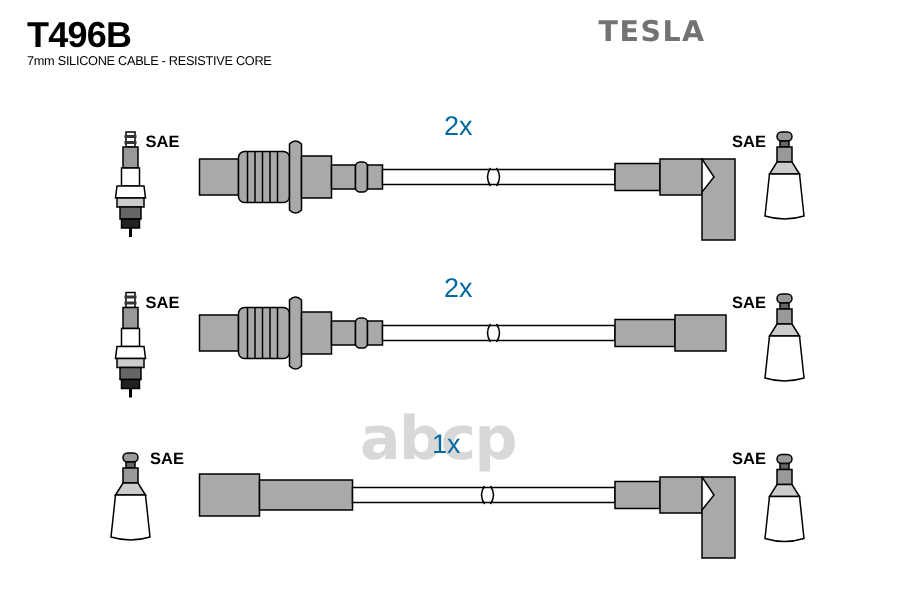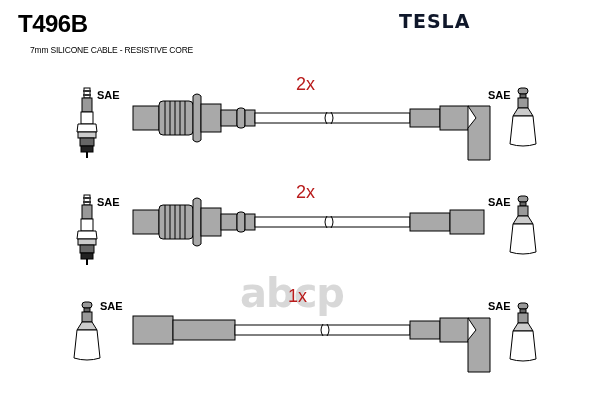--- a/index.html
+++ b/index.html
@@ -1,22 +1,22 @@
 <!DOCTYPE html>
 <html><head>
 <meta charset="utf-8">
 <style>
   html, body { margin: 0; padding: 0; background: #ffffff; }
   body { width: 600px; height: 400px; position: relative; overflow: hidden;
          font-family: "Liberation Sans", sans-serif; color: #000; }
   .part-no { position: absolute; left: 18px; top: 10px; font-size: 24px; font-weight: bold; letter-spacing: -0.5px; }
-  .subtitle { position: absolute; left: 30px; top: 35px; font-size: 8.5px; letter-spacing: -0.2px; margin-top: 10px; }
-  .brand { position: absolute; left: 399px; top: 10px; font-size: 19px; font-weight: bold; color: #0f172a; letter-spacing: 1px; font-family: "DejaVu Sans", sans-serif; }
+  .subtitle { position: absolute; left: 18px; top: 35px; font-size: 8.5px; letter-spacing: -0.2px; }
+  .brand { position: absolute; left: 399px; top: 10px; font-size: 19px; font-weight: bold; color: #737373; letter-spacing: 1px; font-family: "DejaVu Sans", sans-serif; }
   .watermark { position: absolute; left: 240px; top: 270px; font-size: 40px; font-weight: bold; color: #cfcfcf; opacity: 0.8; font-family: "DejaVu Sans", sans-serif; letter-spacing: -1px; text-align: right; }
-  .qty { position: absolute; font-size: 18px; color: #b91c1c; }
+  .qty { position: absolute; font-size: 18px; color: #0369a1; }
   .sae { position: absolute; font-size: 11px; font-weight: bold; }
   svg.drawing { position: absolute; left: 0; top: 0; }
 </style>
 </head>
 <body>
 
 <div class="part-no">T496B</div>
 <div class="subtitle">7mm SILICONE CABLE - RESISTIVE CORE</div>
 <div class="brand">TESLA</div>
 <div class="watermark">abcp</div>

